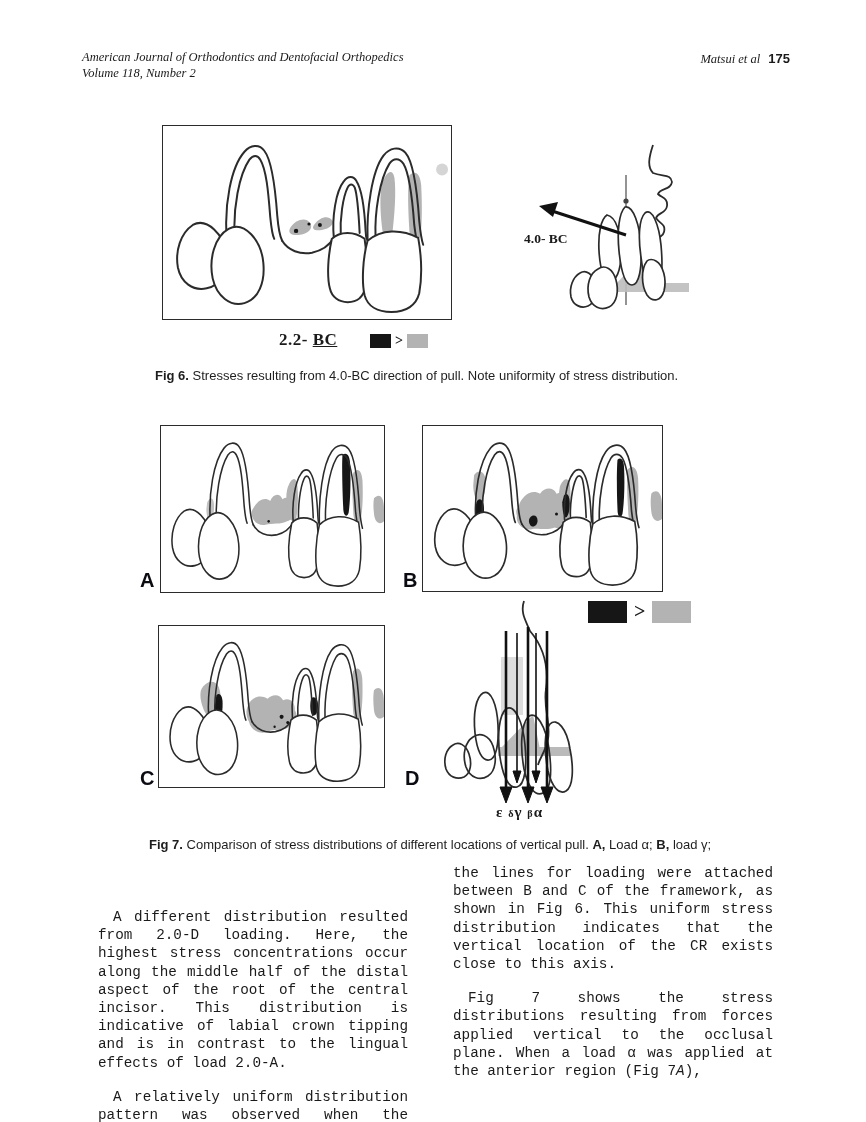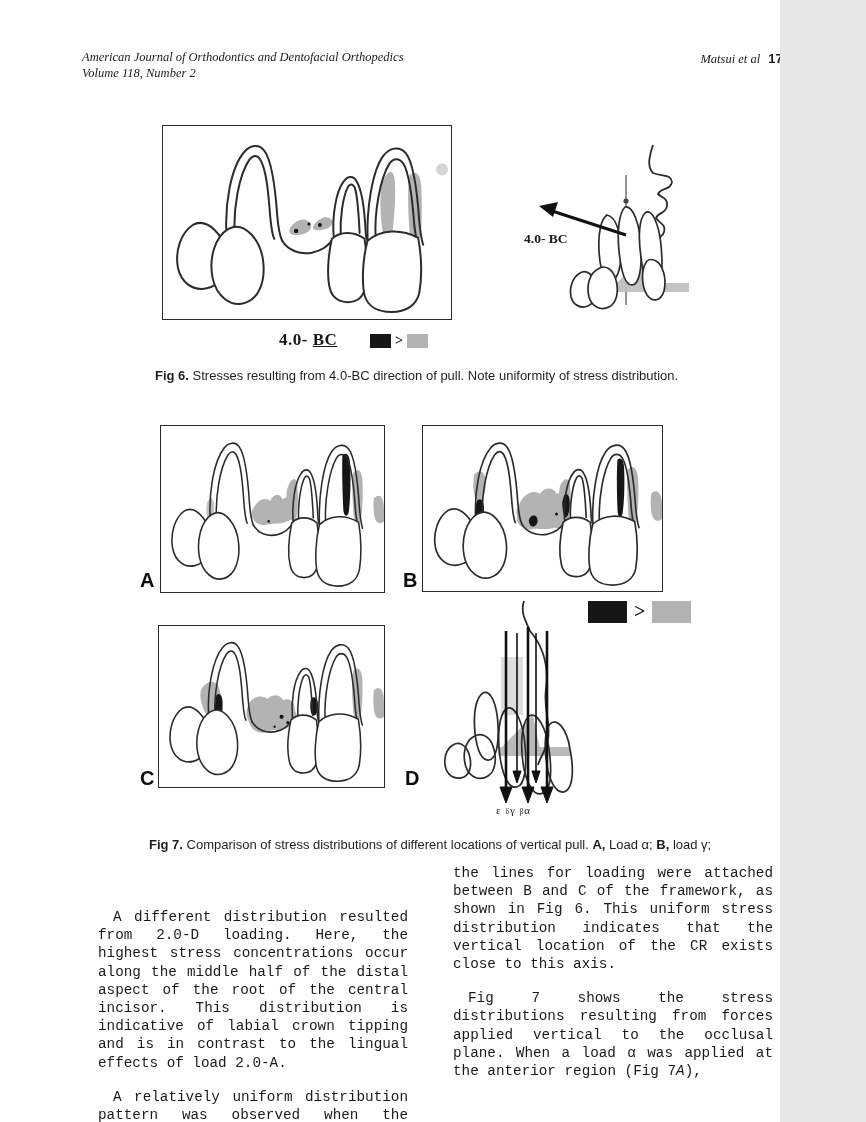--- a/index.html
+++ b/index.html
@@ -1,16 +1,16 @@
 <!DOCTYPE html>
 <html><head>
 <meta charset="utf-8">
 <style>
   html,body{margin:0;padding:0;background:#e8e8e8;}
-  .page{position:relative;width:780px;height:1122px;background:#ffffff;
+  .page{position:relative;width:866px;height:1122px;background:#ffffff;
         font-family:"Liberation Serif", serif;color:#1a1a1a;overflow:hidden;}
   .abs{position:absolute;}
   .b{font-weight:bold;}
   .i{font-style:italic;}
   .u{text-decoration:underline;}
   .s{font-size:0.68em;}
   
   .hdr-left{left:82px;top:50px;font-size:12.5px;line-height:15.5px;font-style:italic;}
   .hdr-right{left:620px;top:51px;width:170px;text-align:right;font-size:12.5px;}
   .hdr-right .author{font-style:italic;}
@@ -26,21 +26,21 @@
   .legend .sq{display:inline-block;}
   .legend .op{font-weight:bold;font-family:"Liberation Serif", serif;}
   .arrowlabel{font-size:13.5px;font-weight:bold;}
   
   .caption{font-family:"Liberation Sans", sans-serif;font-size:13px;color:#1e1e1e;white-space:nowrap;}
   .caption .line{line-height:17px;white-space:nowrap;padding-left:16px;}
   
   .col{font-size:14.3px;line-height:18.2px;text-align:justify;}
   .col p.para{margin:16px;font-family:Liberation Mono, monospace;}
   .col p.indent{text-indent:15px;}
-  .greekrow{font-size:11px;font-weight:normal;letter-spacing:1px;}
+  .greekrow{font-size:15px;font-weight:bold;letter-spacing:1px;}
 </style>
 </head>
 <body>
 
 <div class="page">
 
   <svg width="0" height="0" style="position:absolute" aria-hidden="true">
     <defs>
       <g id="teeth-base" stroke="#2b2b2b" stroke-width="2" fill="none" stroke-linecap="round">
 
@@ -167,21 +167,21 @@
       </g>
 
       <g>
         <line x1="131" y1="92" x2="54" y2="67" stroke="#111" stroke-width="3"></line>
         <polygon points="44,63 63,59 58,74" fill="#111"></polygon>
       </g>
     </svg>
     <div class="abs arrowlabel" style="left:29px;top:88px;">4.0- BC</div>
   </div>
 
-  <div class="abs dirlabel" style="left:279px;top:330px;"><span class="b">4.0- </span><span class="b u">BC</span></div>
+  <div class="abs dirlabel" style="left:279px;top:330px;"><span class="b">2.2- </span><span class="b u">BC</span></div>
   <div class="abs legend" style="left:370px;top:333px;">
     <span class="sq" style="width:21px;height:14px;background:#161616;"></span>
     <span class="op" style="font-size:14px;margin:0 4px;">&gt;</span>
     <span class="sq" style="width:21px;height:14px;background:#b3b3b3;"></span>
   </div>
 
   <div class="abs caption" style="left:155px;top:368px;"><span class="b">Fig 6.</span><span> Stresses resulting from 4.0-BC direction of pull. Note uniformity of stress distribution.</span></div>
 
   <div class="abs panel" style="left:160px;top:425px;width:225px;height:168px;">
     <svg viewBox="0 0 290 195" preserveAspectRatio="none">

